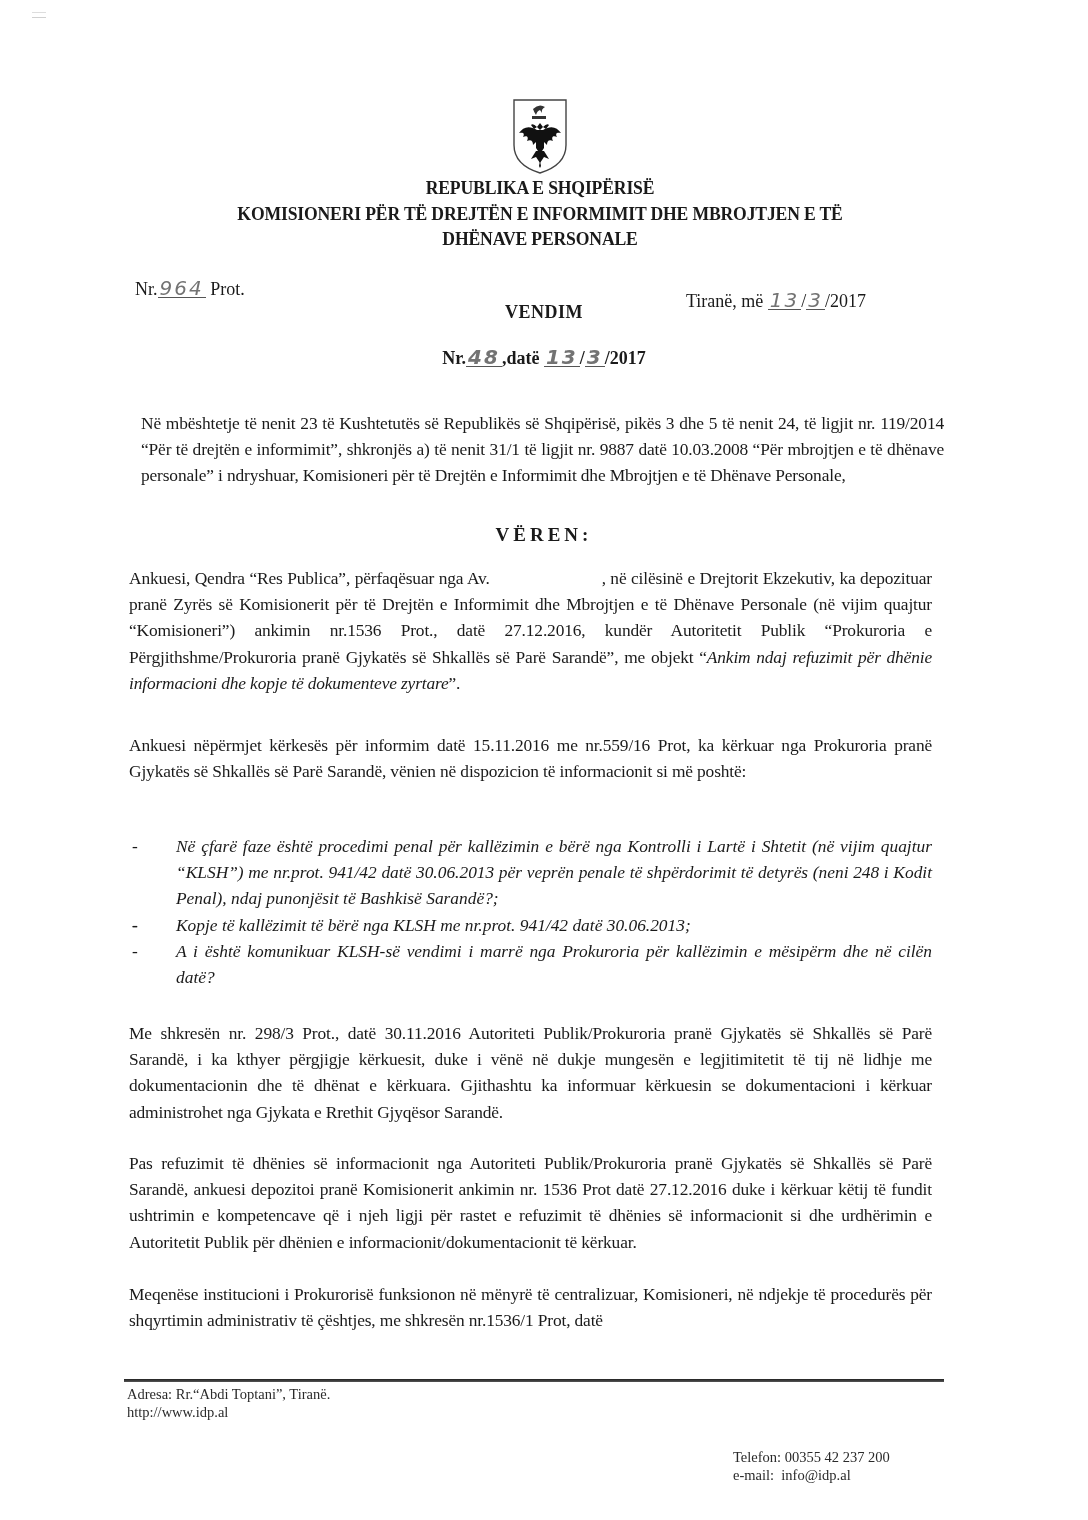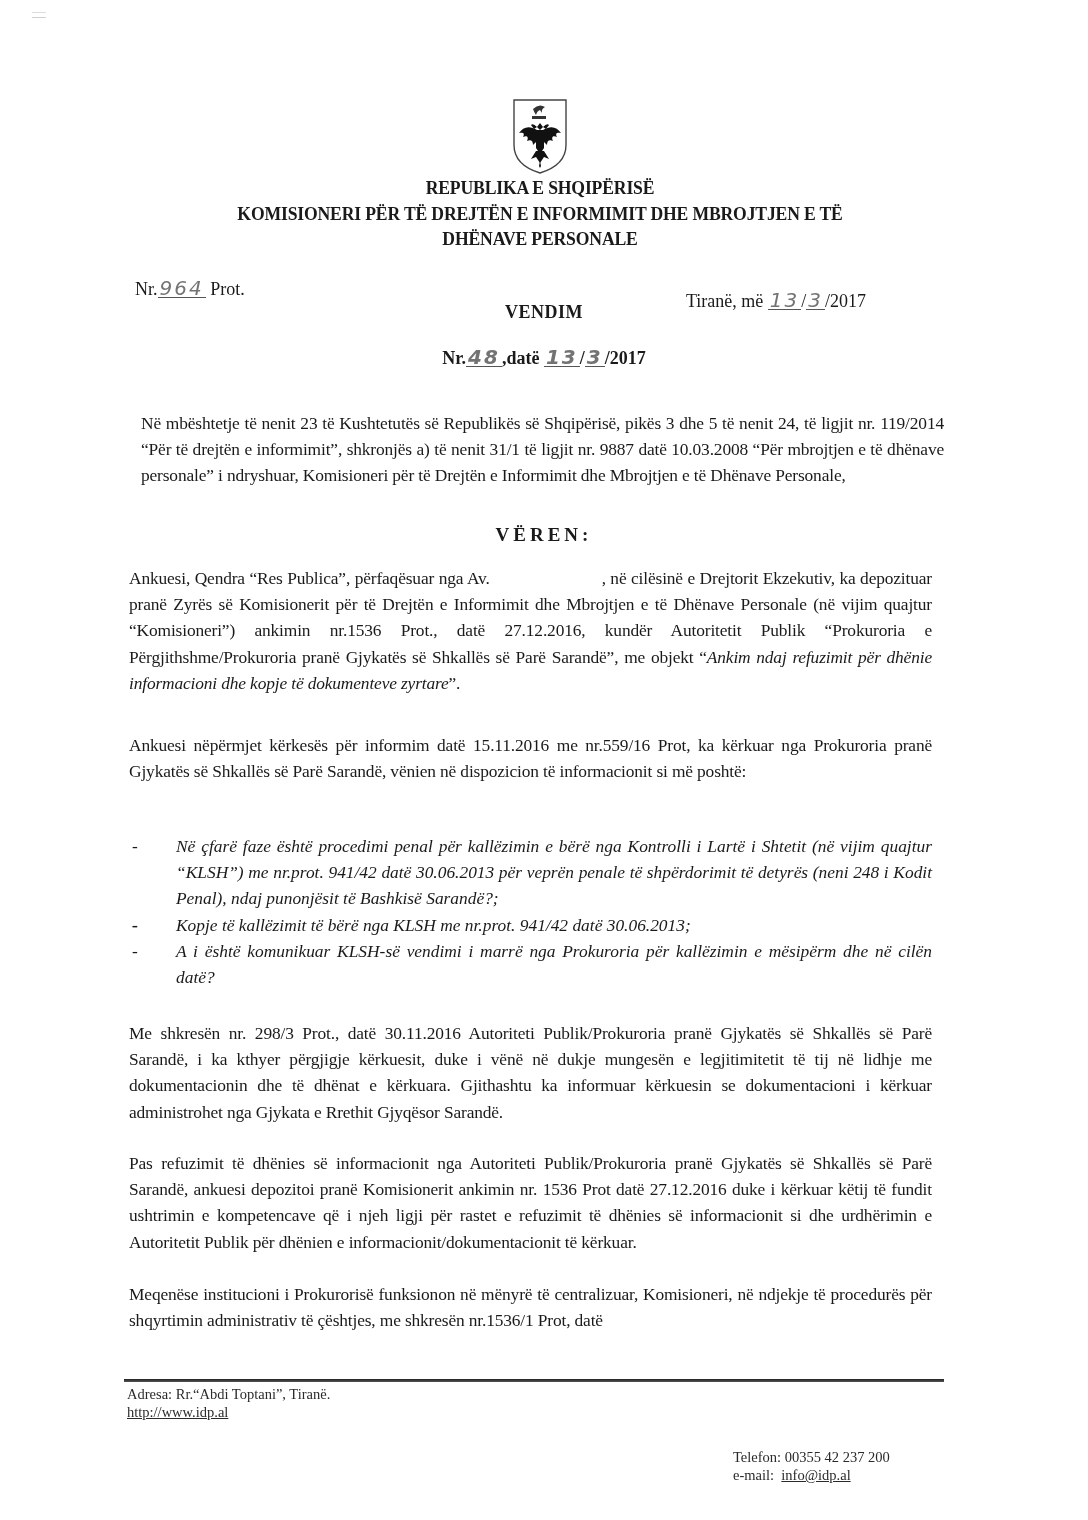--- a/index.html
+++ b/index.html
@@ -71,21 +71,21 @@
   .italic { font-style: italic; }
   .redacted { display: inline-block; width: 112px; }
 
   .footer-rule {
     position: absolute; left: 124px; top: 1379px; width: 820px; height: 3px;
     background: linear-gradient(#222, #555);
   }
   .footer {
     position: absolute; font-size: 14.5px; line-height: 18px; color: #2a2a2a;
   }
-  .footer a { color: #2a2a2a; text-decoration: underline; }
+  .footer a { color: #2a2a2a; }
   .f-left { left: 127px; top: 1385px; }
   .f-right { left: 733px; top: 1448px; }
 </style>
 </head>
 <body>
 
 <div class="scan-mark"></div>
 
 <svg class="crest" viewBox="0 0 58 78">
   <path d="M3 3 H55 V48 Q55 68 29 76 Q3 68 3 48 Z" fill="#fff" stroke="#444" stroke-width="1.4"></path>

